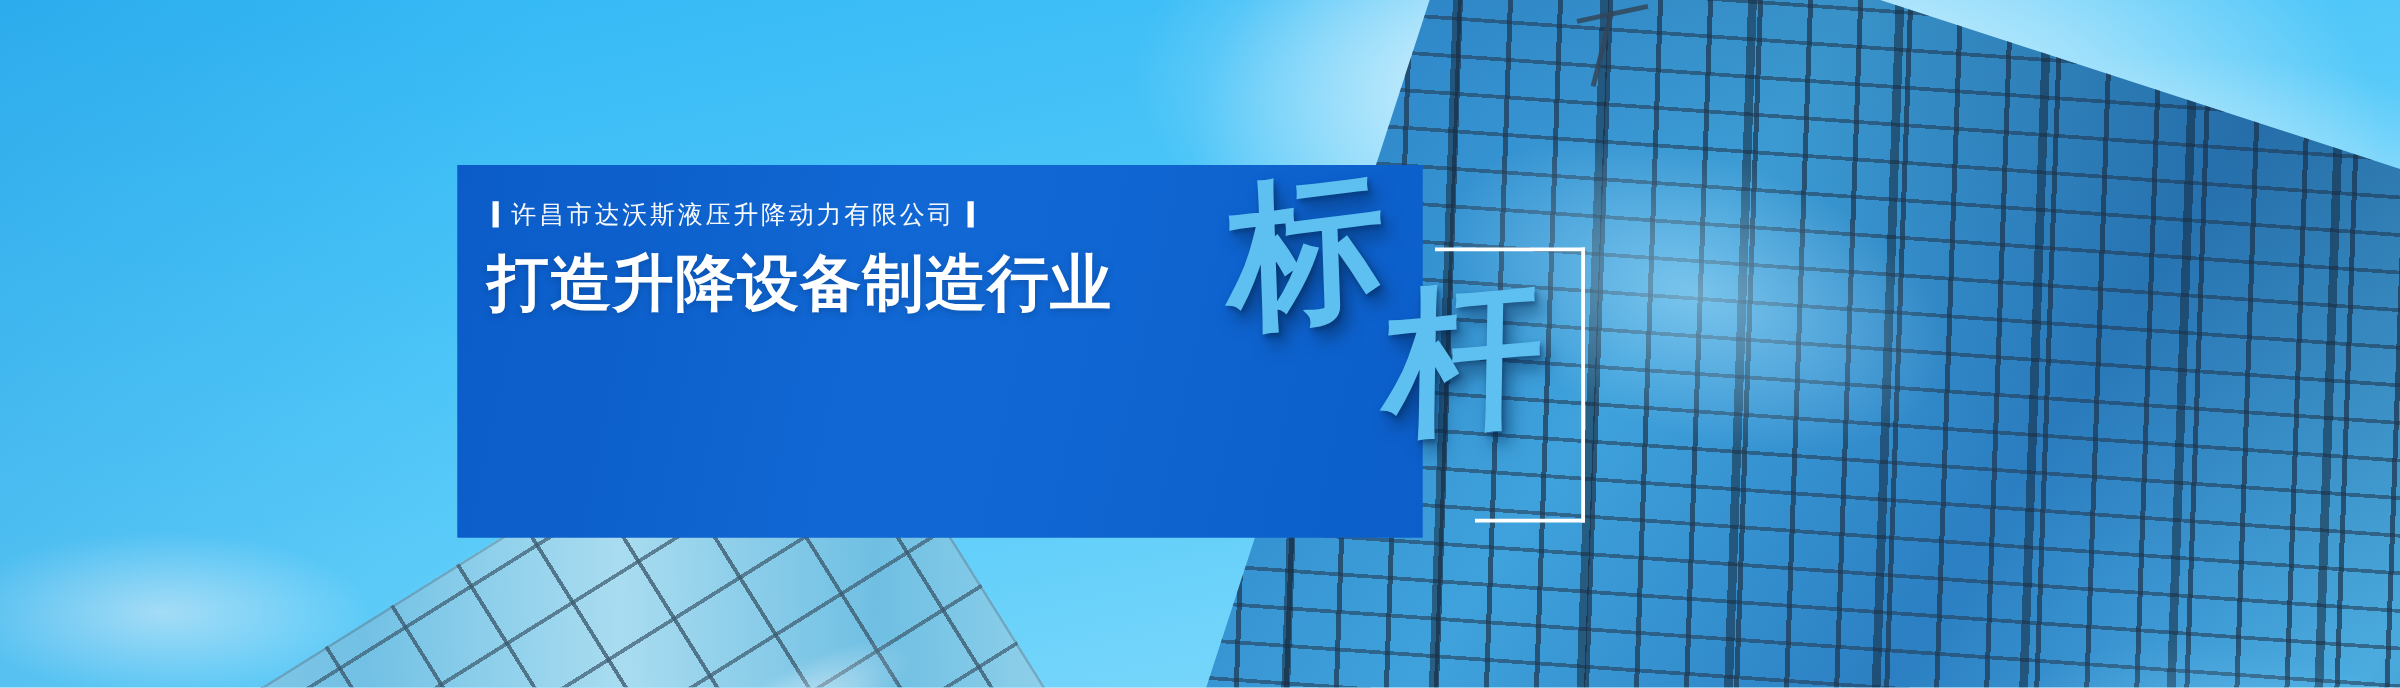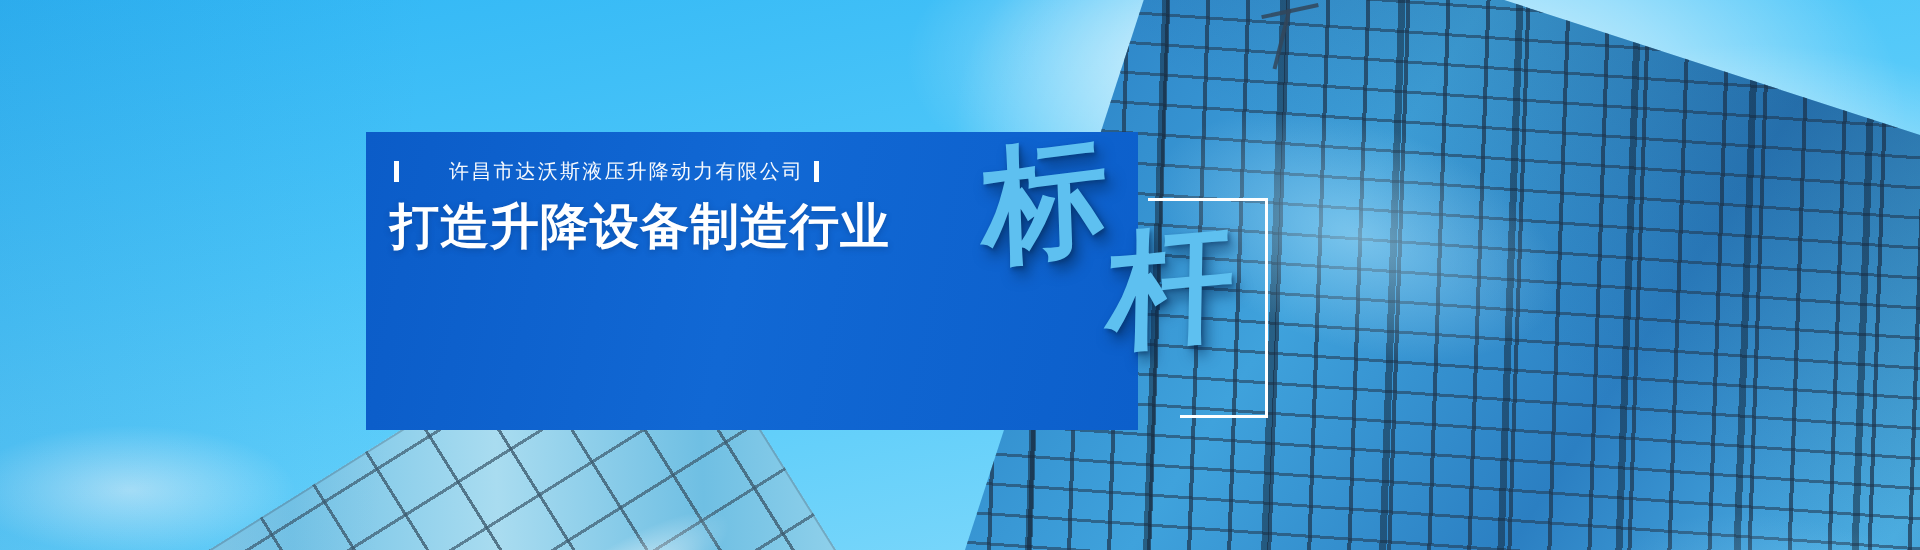--- a/index.html
+++ b/index.html
@@ -97,21 +97,20 @@
   
   .kicker{
     position:absolute; left:28px; top:26px;
     display:flex; align-items:center; gap:10px;
     white-space:nowrap;
   }
   .tick{ width:5px; height:21px; background:#ffffff; flex:none; }
   .kicker-text{
     color:#ffffff; font-size:20px; letter-spacing:2.2px; font-weight:400;
     opacity:.97;
-    margin-left:40px;
   }
 
   
   .headline{
     position:absolute; left:24px; top:62px;
     color:#ffffff; font-size:49px; font-weight:bold;
     letter-spacing:1px; white-space:nowrap;
     text-shadow:0 2px 6px rgba(4,40,90,.30);
     text-align:right;
   }

